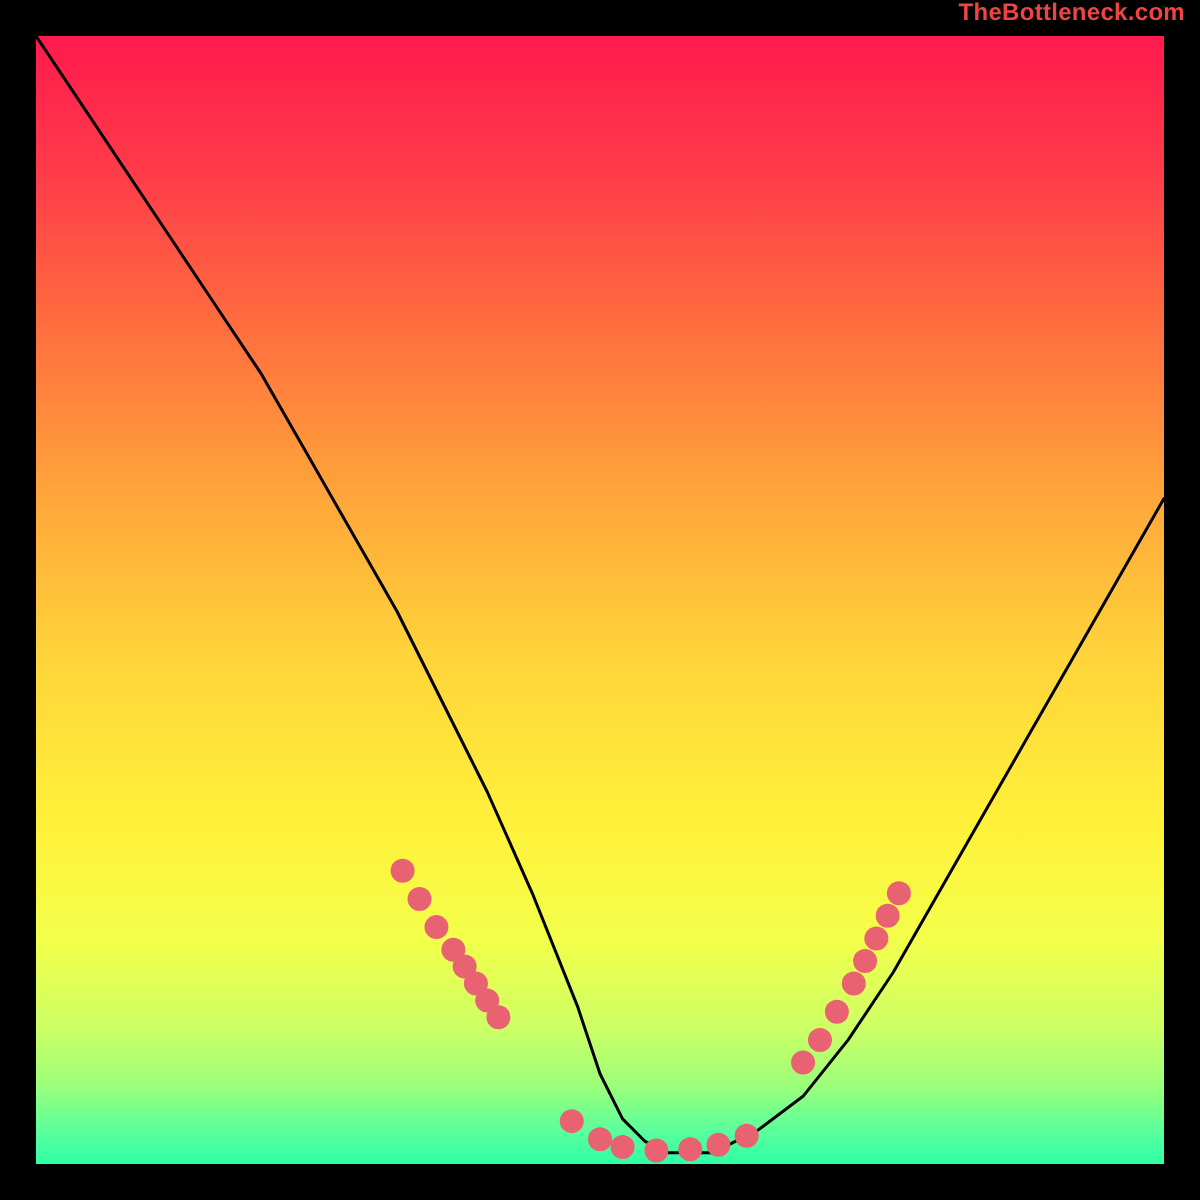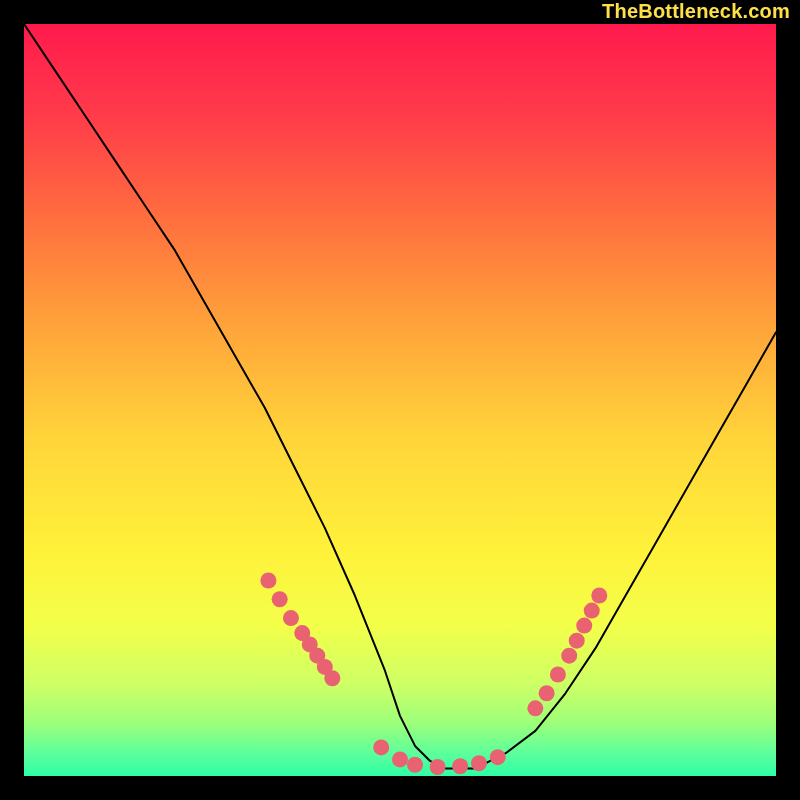--- a/index.html
+++ b/index.html
@@ -15,23 +15,23 @@
     left: 24px;
     top: 24px;
     width: 752px;
     height: 752px;
   }
   .watermark {
     position: absolute;
     top: 0;
     right: 10px;
     font-family: Arial, Helvetica, sans-serif;
-    font-size: 20px;
+    font-size: 16px;
     font-weight: 600;
-    color: #fde047;
+    color: #ef4444;
     letter-spacing: 0.2px;
   }
   svg { display: block; }
 </style>
 </head>
 <body>
 
 <div class="canvas">
   <div class="watermark">TheBottleneck.com</div>
   <div class="plot-area">

